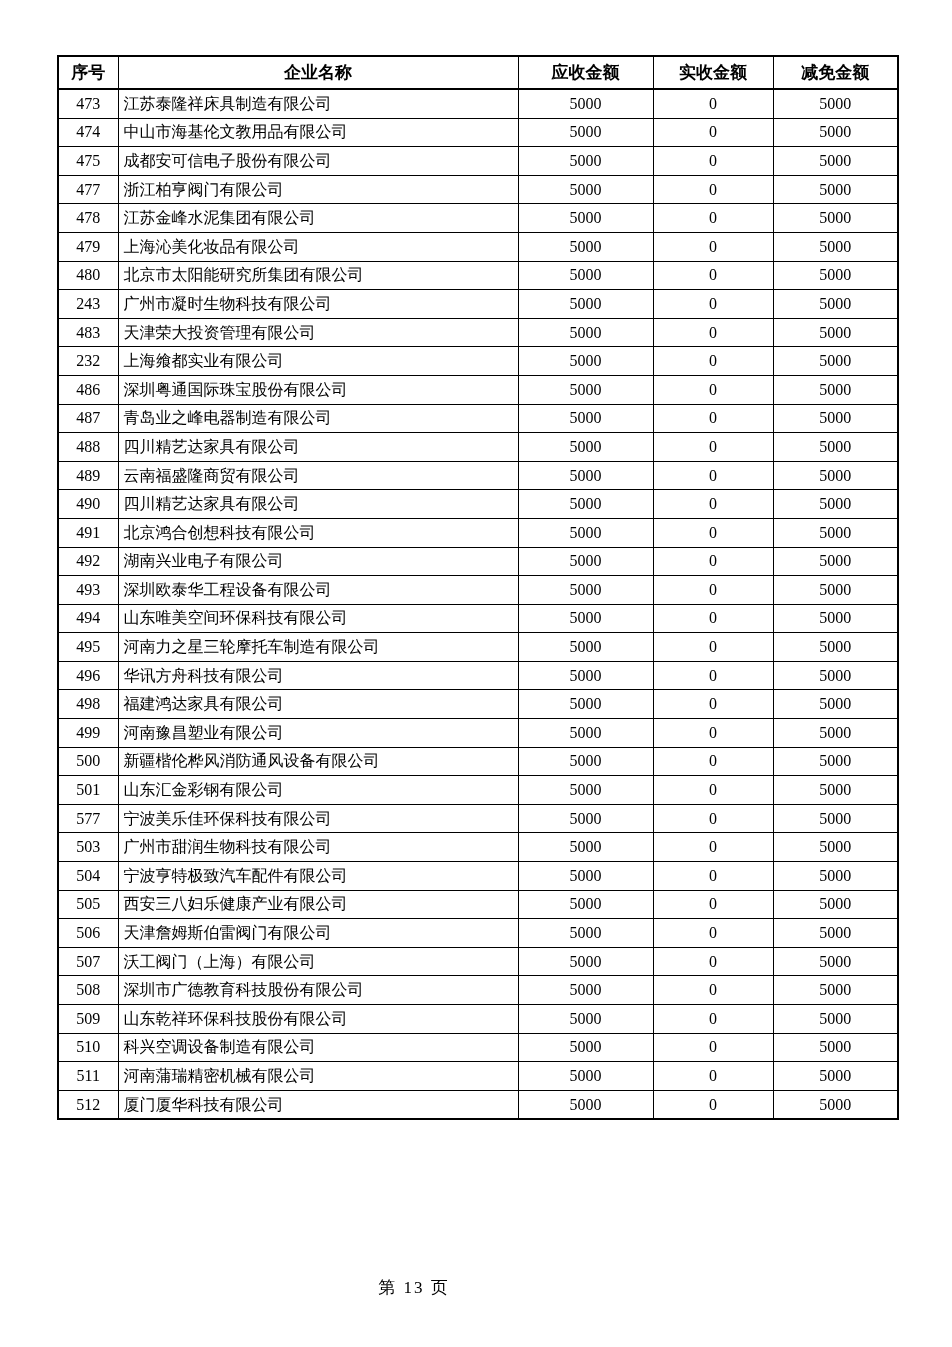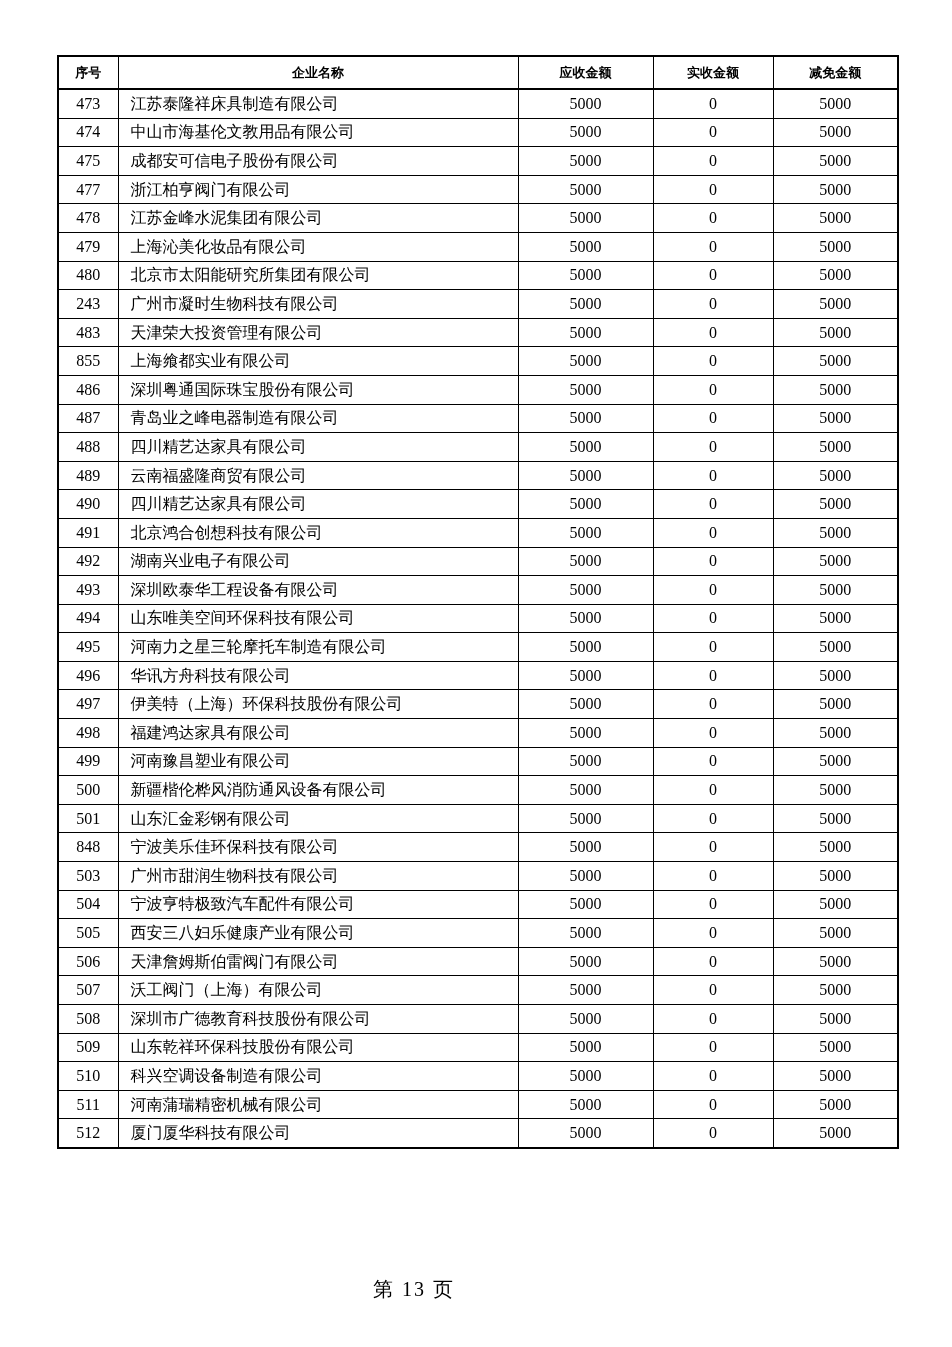--- a/index.html
+++ b/index.html
@@ -28,31 +28,31 @@
     overflow:hidden;
     white-space:nowrap;
     font-size:16px;
     line-height:1;
   }
   thead th{
     height:31px;
     font-weight:bold;
     text-align:center;
     border-bottom:2px solid #000;
-    font-size:13px;
+    font-size:17px;
   }
   tbody td{height:27.6px;}
   td.center{text-align:center;}
-  td.name{text-align:left;padding-left:12px;}
+  td.name{text-align:left;padding-left:5px;}
   .footer{
     position:absolute;
     left:0;top:1276px;
     width:828px;
     text-align:center;
-    font-size:20px;
+    font-size:17px;
     letter-spacing:2px;
   }
 </style>
 </head>
 <body>
 
 <div class="sheet">
   <table>
     <colgroup>
       <col class="c-no">
@@ -128,21 +128,21 @@
           <td class="center">5000</td>
         </tr>
         <tr>
           <td class="center">483</td>
           <td class="name">天津荣大投资管理有限公司</td>
           <td class="center">5000</td>
           <td class="center">0</td>
           <td class="center">5000</td>
         </tr>
         <tr>
-          <td class="center">855</td>
+          <td class="center">232</td>
           <td class="name">上海飨都实业有限公司</td>
           <td class="center">5000</td>
           <td class="center">0</td>
           <td class="center">5000</td>
         </tr>
         <tr>
           <td class="center">486</td>
           <td class="name">深圳粤通国际珠宝股份有限公司</td>
           <td class="center">5000</td>
           <td class="center">0</td>
@@ -212,27 +212,20 @@
           <td class="center">5000</td>
         </tr>
         <tr>
           <td class="center">496</td>
           <td class="name">华讯方舟科技有限公司</td>
           <td class="center">5000</td>
           <td class="center">0</td>
           <td class="center">5000</td>
         </tr>
         <tr>
-          <td class="center">497</td>
-          <td class="name">伊美特（上海）环保科技股份有限公司</td>
-          <td class="center">5000</td>
-          <td class="center">0</td>
-          <td class="center">5000</td>
-        </tr>
-        <tr>
           <td class="center">498</td>
           <td class="name">福建鸿达家具有限公司</td>
           <td class="center">5000</td>
           <td class="center">0</td>
           <td class="center">5000</td>
         </tr>
         <tr>
           <td class="center">499</td>
           <td class="name">河南豫昌塑业有限公司</td>
           <td class="center">5000</td>
@@ -247,21 +240,21 @@
           <td class="center">5000</td>
         </tr>
         <tr>
           <td class="center">501</td>
           <td class="name">山东汇金彩钢有限公司</td>
           <td class="center">5000</td>
           <td class="center">0</td>
           <td class="center">5000</td>
         </tr>
         <tr>
-          <td class="center">848</td>
+          <td class="center">577</td>
           <td class="name">宁波美乐佳环保科技有限公司</td>
           <td class="center">5000</td>
           <td class="center">0</td>
           <td class="center">5000</td>
         </tr>
         <tr>
           <td class="center">503</td>
           <td class="name">广州市甜润生物科技有限公司</td>
           <td class="center">5000</td>
           <td class="center">0</td>

